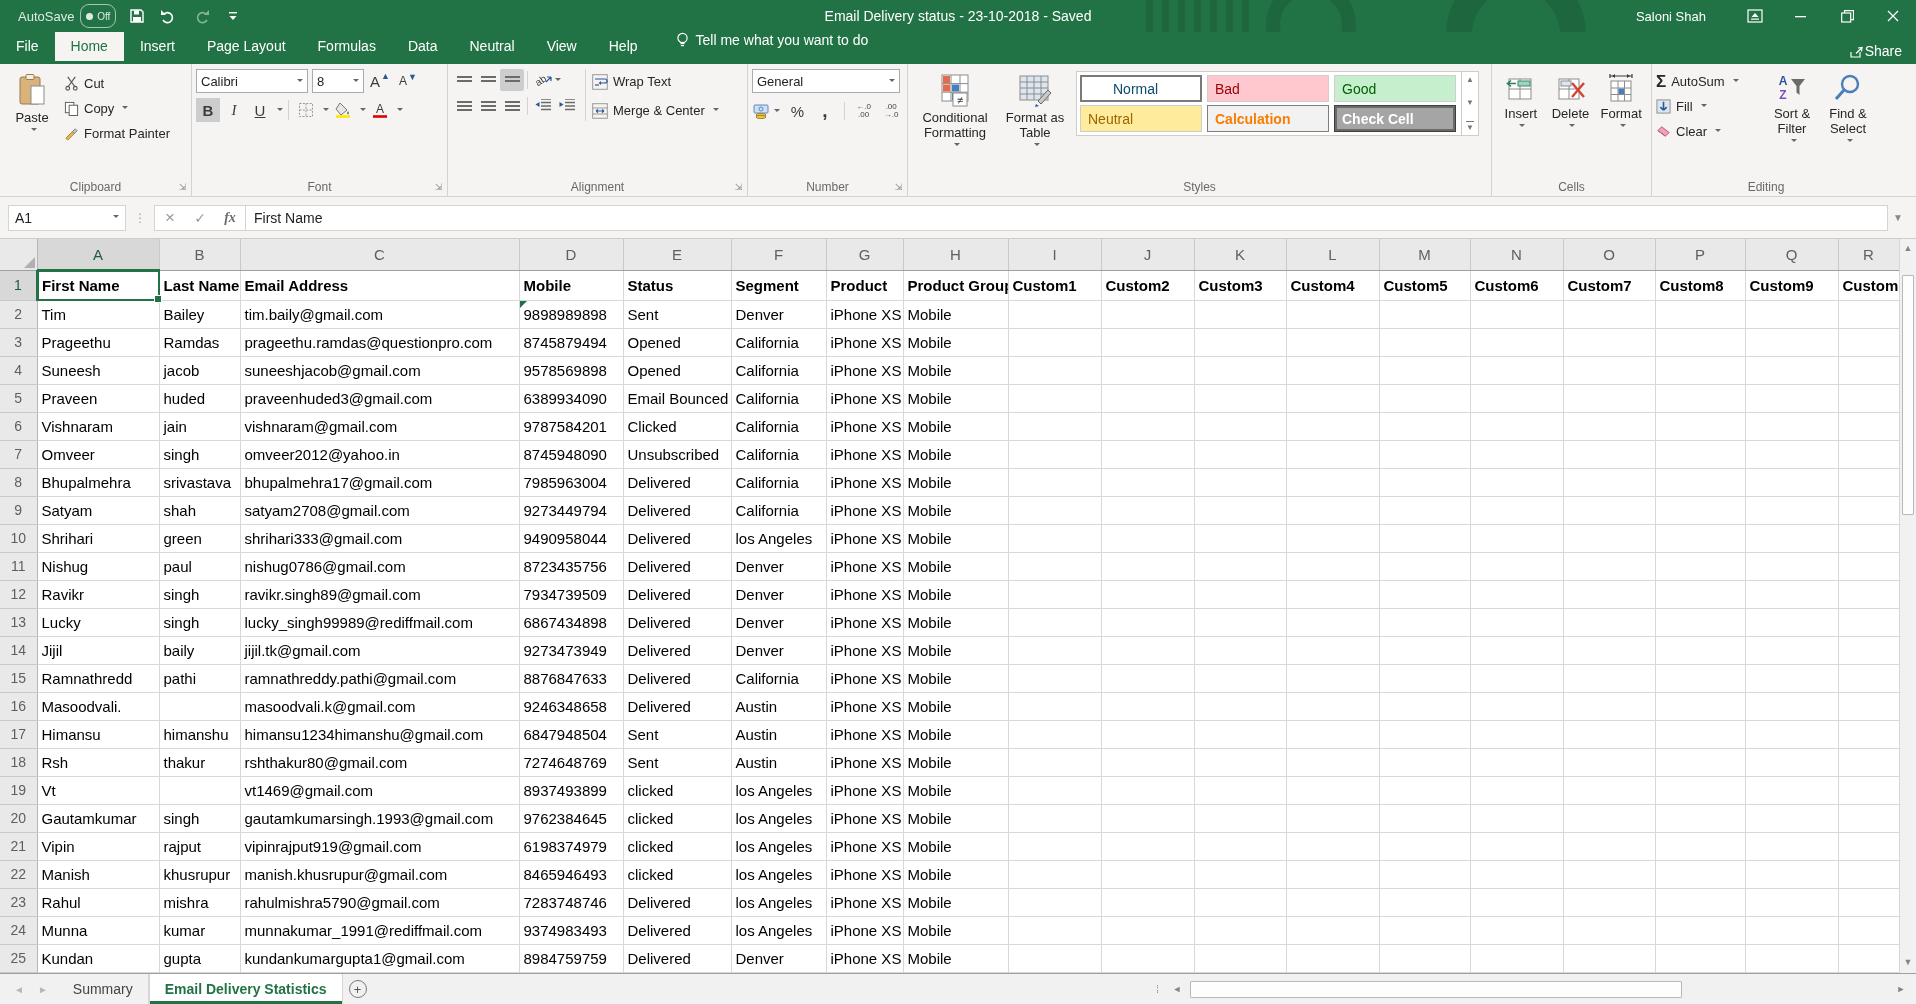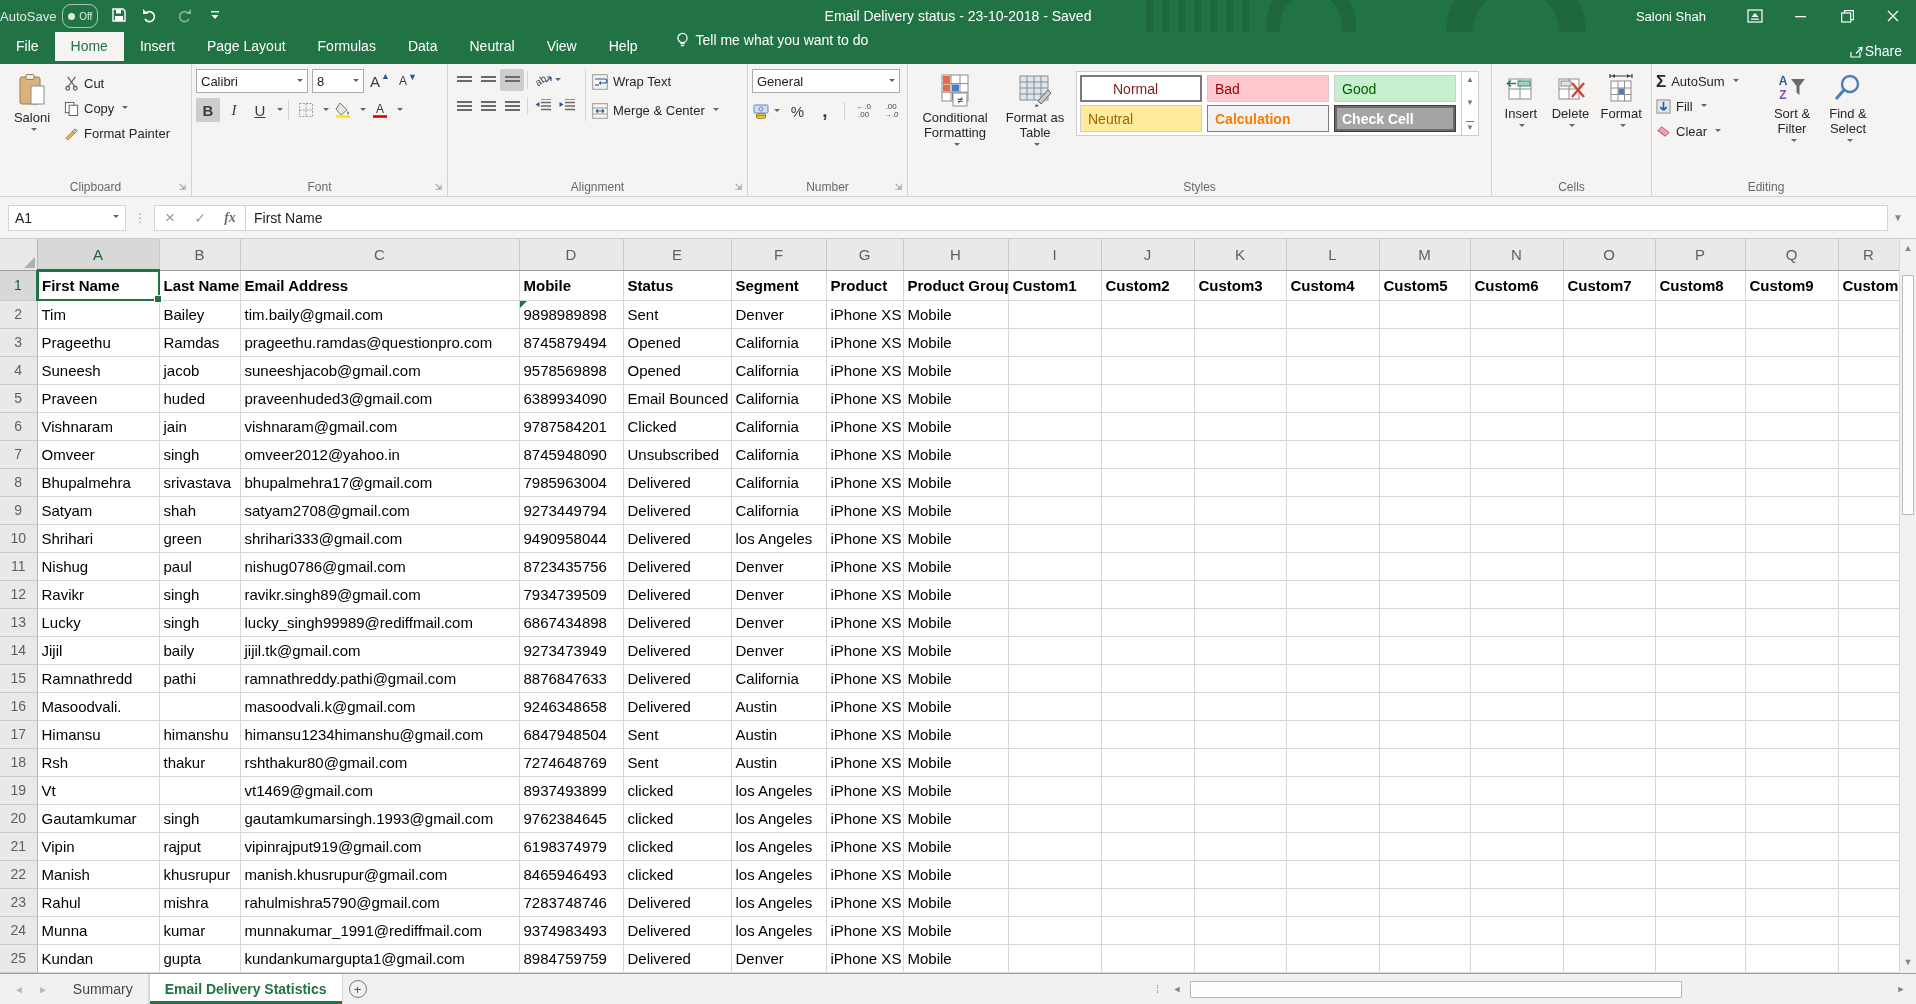--- a/index.html
+++ b/index.html
@@ -9,21 +9,21 @@
 
   
   .titlebar { height:32px; background:#217346; position:relative; display:flex;
     align-items:center; color:#fff; flex:0 0 32px; }
   .tb-art { position:absolute; right:210px; top:0; width:560px; height:32px; overflow:hidden; opacity:.55; pointer-events:none; }
   .tb-art .c1,.tb-art .c2 { position:absolute; border:14px solid #1a5c38; border-radius:50%; }
   .tb-art .c1 { width:90px; height:90px; left:120px; top:-20px; }
   .tb-art .c2 { width:140px; height:140px; left:300px; top:-36px; border-width:26px; }
   .tb-art .bars { position:absolute; left:0; top:0; width:110px; height:32px;
     background:repeating-linear-gradient(90deg,#1a5c38 0 7px,transparent 7px 16px); }
-  .qat { display:flex; gap:10px; z-index:2; }
+  .qat { display:flex; align-items:center; gap:10px; padding-left:18px; z-index:2; }
   .autosave { display:flex; align-items:center; gap:6px; opacity:.85; font-size:13px; }
   .as-pill { width:36px; height:24px; border:1px solid rgba(255,255,255,.7); border-radius:9px;
     display:flex; align-items:center; gap:4px; padding:0 5px; font-size:10px; }
   .as-dot { width:7px; height:7px; border-radius:50%; background:#fff; }
   .qbtn { width:22px; height:22px; display:flex; align-items:center; justify-content:center; }
   .tb-title { position:absolute; left:0; right:0; text-align:center; font-size:14px; pointer-events:none; }
   .tb-right { margin-left:auto; display:flex; align-items:center; height:32px; z-index:2; }
   .tb-user { font-size:13px; margin-right:26px; }
   .winbtn { width:46px; height:32px; display:flex; align-items:center; justify-content:center; }
 
@@ -231,21 +231,21 @@
   <div class="ribbon">
 
     <div class="rgroup" style="width:192px">
       <div style="display:flex">
         <div class="bigbtn" style="width:56px">
           <svg width="32" height="34" viewBox="0 0 32 34">
               <rect x="4" y="4" width="20" height="27" rx="2" fill="#d9b27c" stroke="#9c7b49"></rect>
               <rect x="10" y="1.5" width="8" height="5" rx="1" fill="#efeeec" stroke="#9c7b49"></rect>
               <rect x="15" y="13" width="13" height="18" fill="#fff" stroke="#8c8c8c"></rect>
             </svg>
-          <span>Saloni</span>
+          <span>Paste</span>
             <span class="caret"></span>
         </div>
         <div style="display:flex;flex-direction:column;justify-content:flex-start;padding-top:2px">
           <div class="smallrow">
             <svg width="15" height="15" viewBox="0 0 16 16">
                 <path d="M4 1 L12 12 M12 1 L4 12" stroke="#5a5a5a" stroke-width="1.3" fill="none"></path>
                 <circle cx="4" cy="13" r="2" fill="none" stroke="#5a5a5a" stroke-width="1.2"></circle>
                 <circle cx="12" cy="13" r="2" fill="none" stroke="#5a5a5a" stroke-width="1.2"></circle>
               </svg>
             <span>Cut</span>
@@ -456,21 +456,21 @@
               <rect x="2" y="3" width="28" height="24" fill="#dce6f1" stroke="#8c8c8c"></rect>
               <path d="M2 9 h28 M2 15 h28 M2 21 h28 M9 3 v24 M16 3 v24 M23 3 v24" stroke="#8c8c8c" fill="none"></path>
               <path d="M20 28 L30 17 l3 3 -10 11 z" fill="#c9c9c9" stroke="#666"></path>
               <path d="M18 31 l3 2 -4 1 z" fill="#2b579a"></path>
             </svg>
           <span>Format as Table</span>
             <span class="caret"></span>
         </div>
         <div style="display:flex;margin-left:4px;margin-top:2px">
           <div class="gallery">
-              <div class="chip" style="background: rgb(255, 255, 255); color: #7f1d1d; border-color: rgb(122, 122, 122); box-shadow: rgb(122, 122, 122) 0px 0px 0px 1px inset; padding-left: 32px;">Normal</div>
+              <div class="chip" style="background: rgb(255, 255, 255); color: #0c4a6e; border-color: rgb(122, 122, 122); box-shadow: rgb(122, 122, 122) 0px 0px 0px 1px inset; padding-left: 32px;">Normal</div>
               <div class="chip" style="background: rgb(255, 199, 206); color: rgb(156, 0, 6); border-color: rgb(208, 206, 205);">Bad</div>
               <div class="chip" style="background: rgb(198, 239, 206); color: rgb(0, 97, 0); border-color: rgb(208, 206, 205);">Good</div>
               <div class="chip" style="background: rgb(255, 235, 156); color: rgb(156, 101, 0); border-color: rgb(208, 206, 205);">Neutral</div>
               <div class="chip" style="background: rgb(242, 242, 242); color: rgb(250, 125, 0); border-color: rgb(127, 127, 127); font-weight: bold;">Calculation</div>
               <div class="chip" style="background: rgb(165, 165, 165); color: rgb(255, 255, 255); border-color: rgb(63, 63, 63); box-shadow: rgb(106, 106, 106) 0px 0px 0px 2px inset; font-weight: bold;">Check Cell</div>
             </div>
           <div class="gscroll">
             <span>▲</span>
             <span>▼</span>
             <span style="border-top:1px solid #777;padding-top:1px">▼</span>

